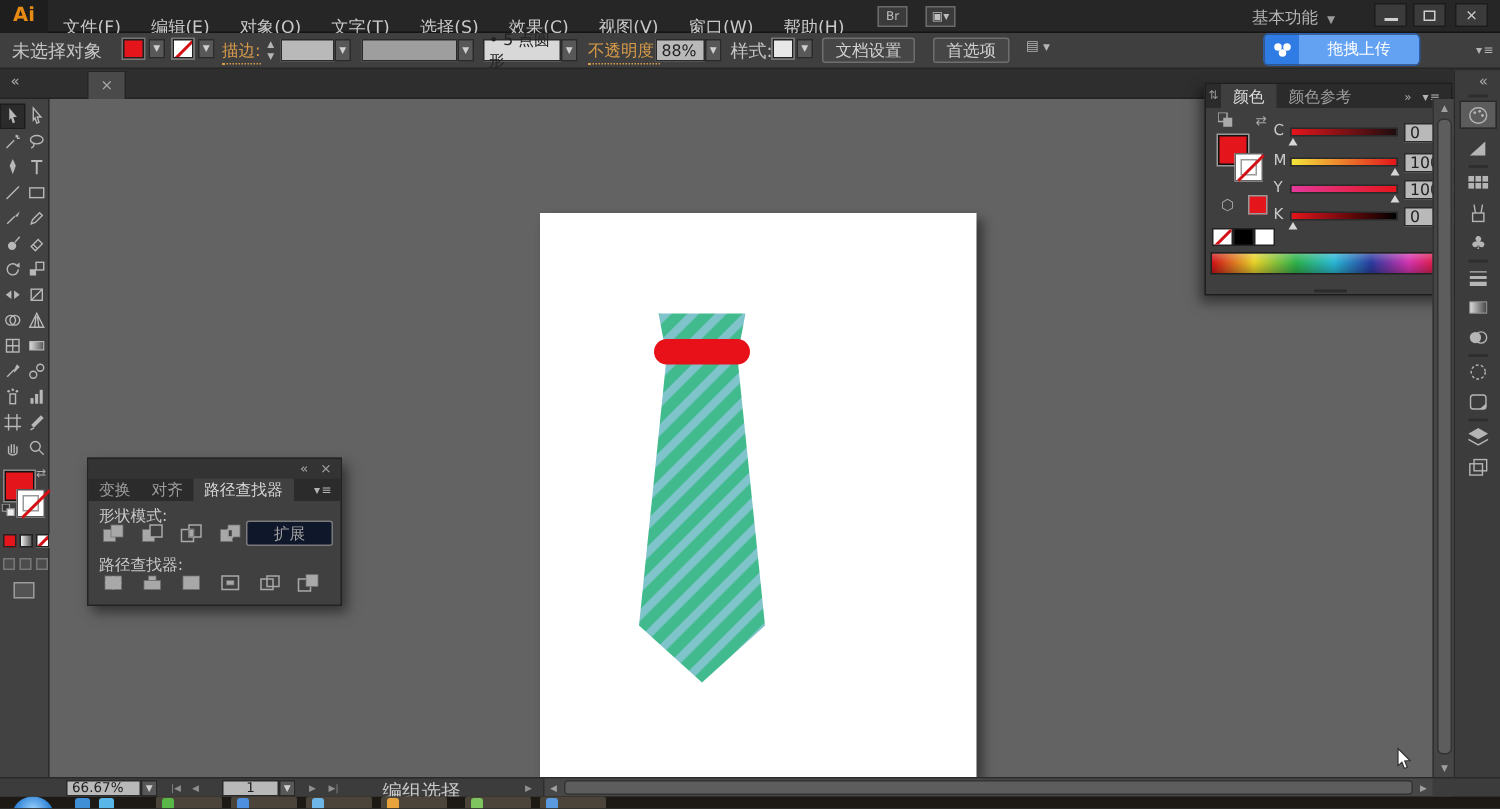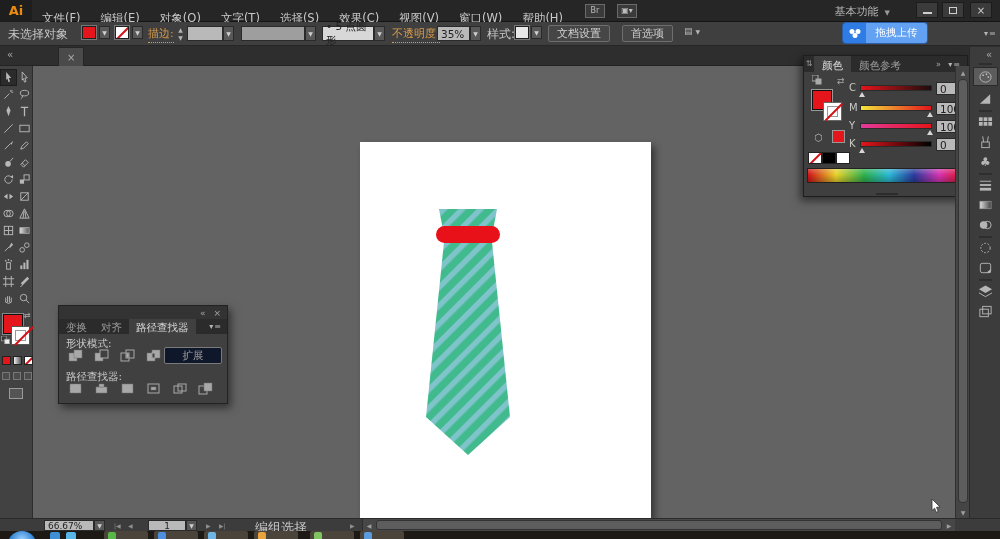--- a/index.html
+++ b/index.html
@@ -34,21 +34,21 @@
   .olabel { color:#d89b4a; font-size:11px; line-height:16px; border-bottom:1px dotted #d89b4a; }
   .swatch { width:14px; height:13px; border:1px solid #1f1f1f; outline:1px solid #777; }
   .ddbtn { width:11px; height:13px; background:#585858; border:1px solid #2a2a2a; color:#cfcfcf;
     font-size:6px; display:flex; align-items:center; justify-content:center; }
   .field { background:#b9b9b9; color:#222; border:1px solid #2a2a2a; height:15px; font-size:10.5px;
     display:flex; align-items:center; padding:0 3px; }
   .ctrlbtn { height:17px; background:#464646; border:1px solid #6e6e6e; border-radius:2px;
     color:#d2d2d2; font-size:11px; display:flex; align-items:center; justify-content:center; padding:0 8px; }
   .stepper { width:9px; height:15px; display:flex; flex-direction:column; justify-content:space-between; }
   .stepper i { font-style:normal; font-size:6px; color:#b5b5b5; line-height:7px; text-align:center; }
-  #upload-btn { top:1px; left:843px; width:84px; height:20px; border-radius:3px; overflow:hidden;
+  #upload-btn { top:1px; left:843px; width:103px; height:20px; border-radius:3px; overflow:hidden;
     display:flex; box-shadow:0 0 0 1px #2c5da8; }
   #upload-icon { width:23px; background:#2f7ce4; display:flex; align-items:center; justify-content:center; }
   #upload-text { flex:1; background:#63a1f3; color:#fff; font-size:10.5px; display:flex; align-items:center; justify-content:center; }
   .panelmenu { color:#b5b5b5; font-size:8px; letter-spacing:1px; }
 
   
   #tabbar { position:absolute; left:0; top:46px; width:1000px; height:20px; background:#2e2e2e;
     border-bottom:1px solid #232323; }
   #collapse-tools { position:absolute; left:7px; top:3px; color:#a9a9a9; font-size:10px; }
   #doctab { position:absolute; left:58px; top:1px; height:19px; background:#4a4a4a;
@@ -215,21 +215,21 @@
         <i>▲</i>
         <i>▼</i>
       </span>
     <span class="field" style="left:187px; width:36px"></span>
     <span class="ddbtn" style="left:223px; height:15px">▼</span>
     <span class="field" style="left:241px; width:64px; background:#9e9e9e"></span>
     <span class="ddbtn" style="left:305px; height:15px">▼</span>
     <span class="field" style="left:322px; width:52px; background:#d8d8d8">• 5 点圆形</span>
     <span class="ddbtn" style="left:374px; height:15px">▼</span>
     <span class="olabel" style="left:392px">不透明度:</span>
-    <span class="field" style="left:437px; width:33px">35%</span>
+    <span class="field" style="left:437px; width:33px">88%</span>
     <span class="ddbtn" style="left:470px; height:15px">▼</span>
     <span class="clabel" style="left:487px">样式:</span>
     <span class="swatch" style="left:515px; background:#e8e8e8"></span>
     <span class="ddbtn" style="left:531px">▼</span>
     <div class="ctrlbtn" style="left:548px; top:3px">文档设置</div>
     <div class="ctrlbtn" style="left:622px; top:3px">首选项</div>
     <span style="left:684px; color:#b5b5b5; font-size:9px">▤ <span style="font-size:6px">▼</span></span>
     <div id="upload-btn">
       <span id="upload-icon">
         <svg width="14" height="11" viewBox="0 0 14 11">

